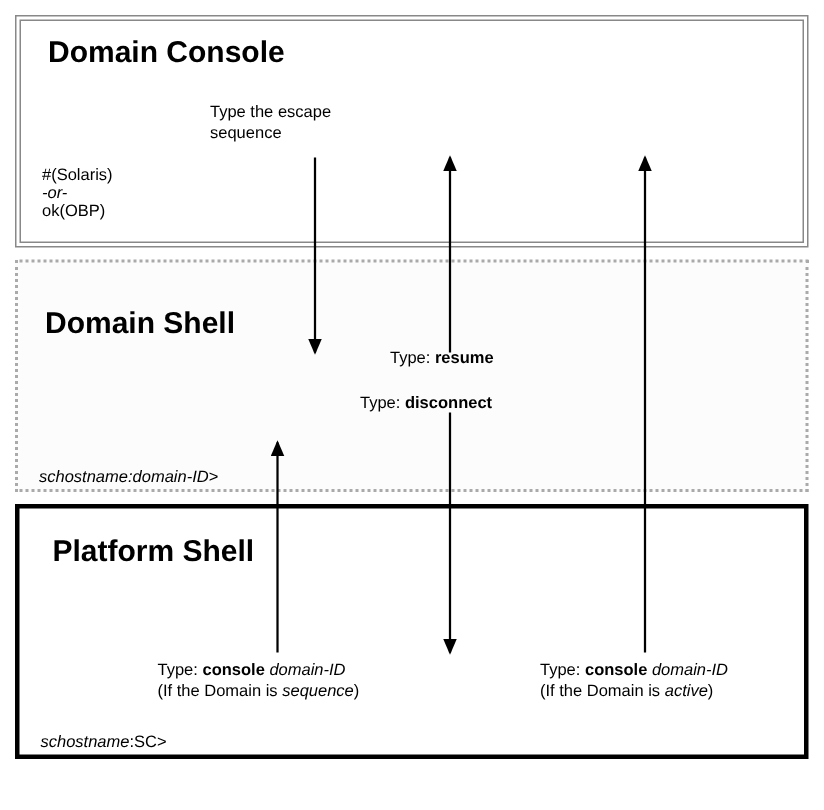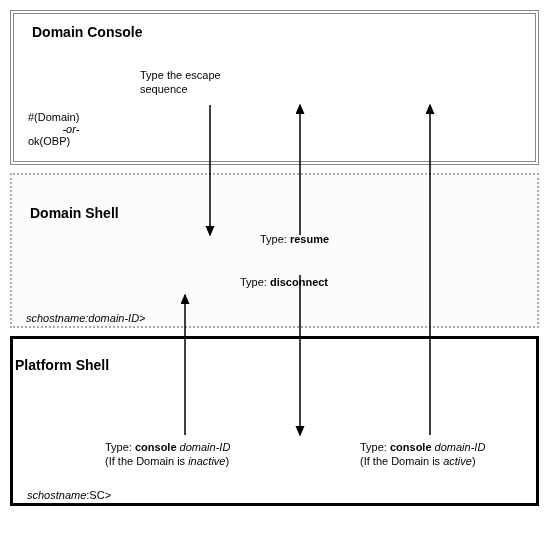--- a/index.html
+++ b/index.html
@@ -24,25 +24,25 @@
   }
   .box-domain {
     border: 2px dotted #aaa;
     height: 155px;
     padding: 10px 18px;
     background: #fcfcfc;
   }
   .box-platform {
     border: 3px solid #000;
     height: 170px;
-    padding: 14px 2px;
+    padding: 14px 22px;
   }
   .title {
     font-weight: bold;
-    font-size: 14px;
+    font-size: 20px;
     margin-bottom: 6px;
   }
   .prompt {
     position: absolute;
     left: 14px;
     bottom: 2px;
     font-size: 11px;
   }
   .prompt .host { font-style: italic; }
   .label {
@@ -65,22 +65,22 @@
   }
 </style>
 </head>
 <body>
 
 <div class="stage">
 
   <div class="box box-console">
     <div class="title">Domain Console</div>
     <div class="prompt" style="bottom:14px;">
-      <div>#(Domain)</div>
-      <div style="text-align:right;font-style:italic;">-or-</div>
+      <div>#(Solaris)</div>
+      <div style="text-align:left;font-style:italic;">-or-</div>
       <div>ok(OBP)</div>
     </div>
   </div>
 
   <div class="box box-domain">
     <div class="title" style="margin-top:20px;">Domain Shell</div>
     <div class="prompt">
       <span class="host">schostname:domain-ID</span><span>&gt;</span>
     </div>
   </div>
@@ -111,27 +111,27 @@
   </svg>
 
   <div class="label" style="left:130px; top:58px; width:120px;">
     <span>Type the escape sequence</span>
   </div>
 
   <div class="label" style="left:250px; top:222px;">
     <span>Type: </span><span class="b">resume</span>
   </div>
 
-  <div class="label" style="left:230px; top:265px;">
+  <div class="label" style="left:230px; top:252px;">
     <span>Type: </span><span class="b">disconnect</span>
   </div>
 
   <div class="label" style="left:95px; top:430px; width:160px;">
     <span>Type: </span><span class="b">console </span><span class="i">domain-ID</span><br>
-    <span>(If the Domain is </span><span class="i">inactive</span><span>)</span>
+    <span>(If the Domain is </span><span class="i">sequence</span><span>)</span>
   </div>
 
   <div class="label" style="left:350px; top:430px; width:160px;">
     <span>Type: </span><span class="b">console </span><span class="i">domain-ID</span><br>
     <span>(If the Domain is </span><span class="i">active</span><span>)</span>
   </div>
 
 </div>
 
 </body></html>

